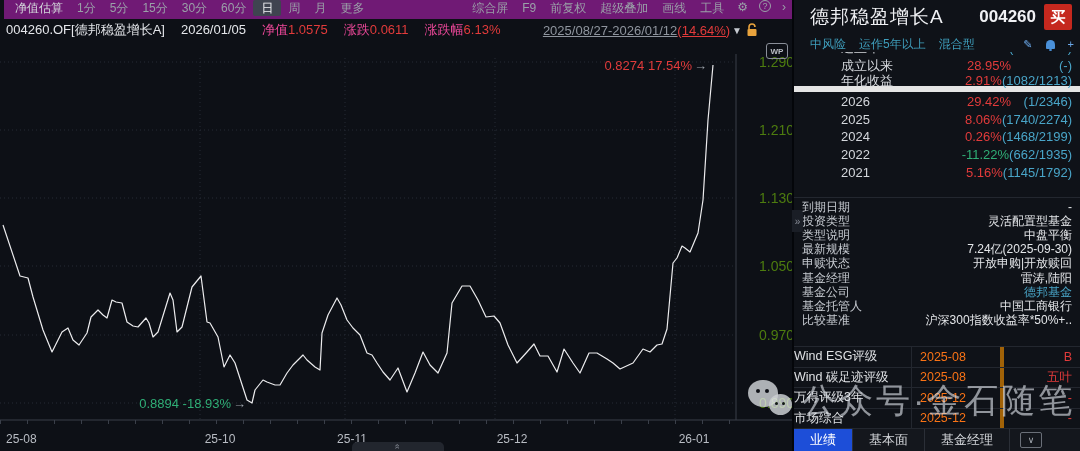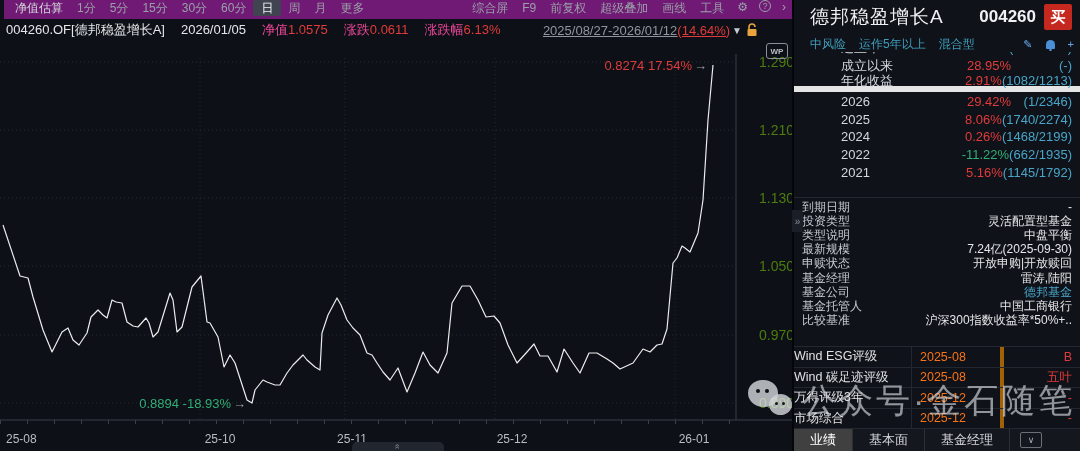--- a/index.html
+++ b/index.html
@@ -80,21 +80,21 @@
   .rrow .rl { width:118px; display:flex; align-items:center; color:#dfe1e4;
               border-right:1px solid #23272f; white-space:nowrap; }
   .rrow .rd { width:92px; display:flex; align-items:center; padding-left:8px; color:#f97316;
               border-right:4px solid #a16207; }
   .rrow .rv { flex:1; display:flex; align-items:center; justify-content:flex-end; padding-right:8px; }
 
   #p-tabs { position:absolute; left:0; top:428px; width:100%; height:23px; background:#14171d;
             display:flex; align-items:center; border-top:1px solid #23272f; }
   .ptab { height:23px; display:flex; align-items:center; padding:0 16px; font-size:13px; color:#d4d7db;
           border-right:1px solid #2b2f37; }
-  .ptab.active { background:#404040; color:#fff; }
+  .ptab.active { background:#1d4ed8; color:#fff; }
   #tab-drop { width:22px; height:16px; border:1px solid #6a6f78; border-radius:2px; margin-left:10px;
               display:flex; align-items:center; justify-content:center; color:#aab0b8; font-size:9px; }
 
   #p-collapse { position:absolute; left:-2px; top:210px; width:11px; height:22px; background:#1a1e26;
                 border-radius:0 3px 3px 0; display:flex; align-items:center; justify-content:center;
                 color:#8a8f99; font-size:10px; z-index:4; }
 
   
   #watermark { position:absolute; left:748px; top:378px; display:flex; align-items:center; gap:8px;
                z-index:50; pointer-events:none; }

